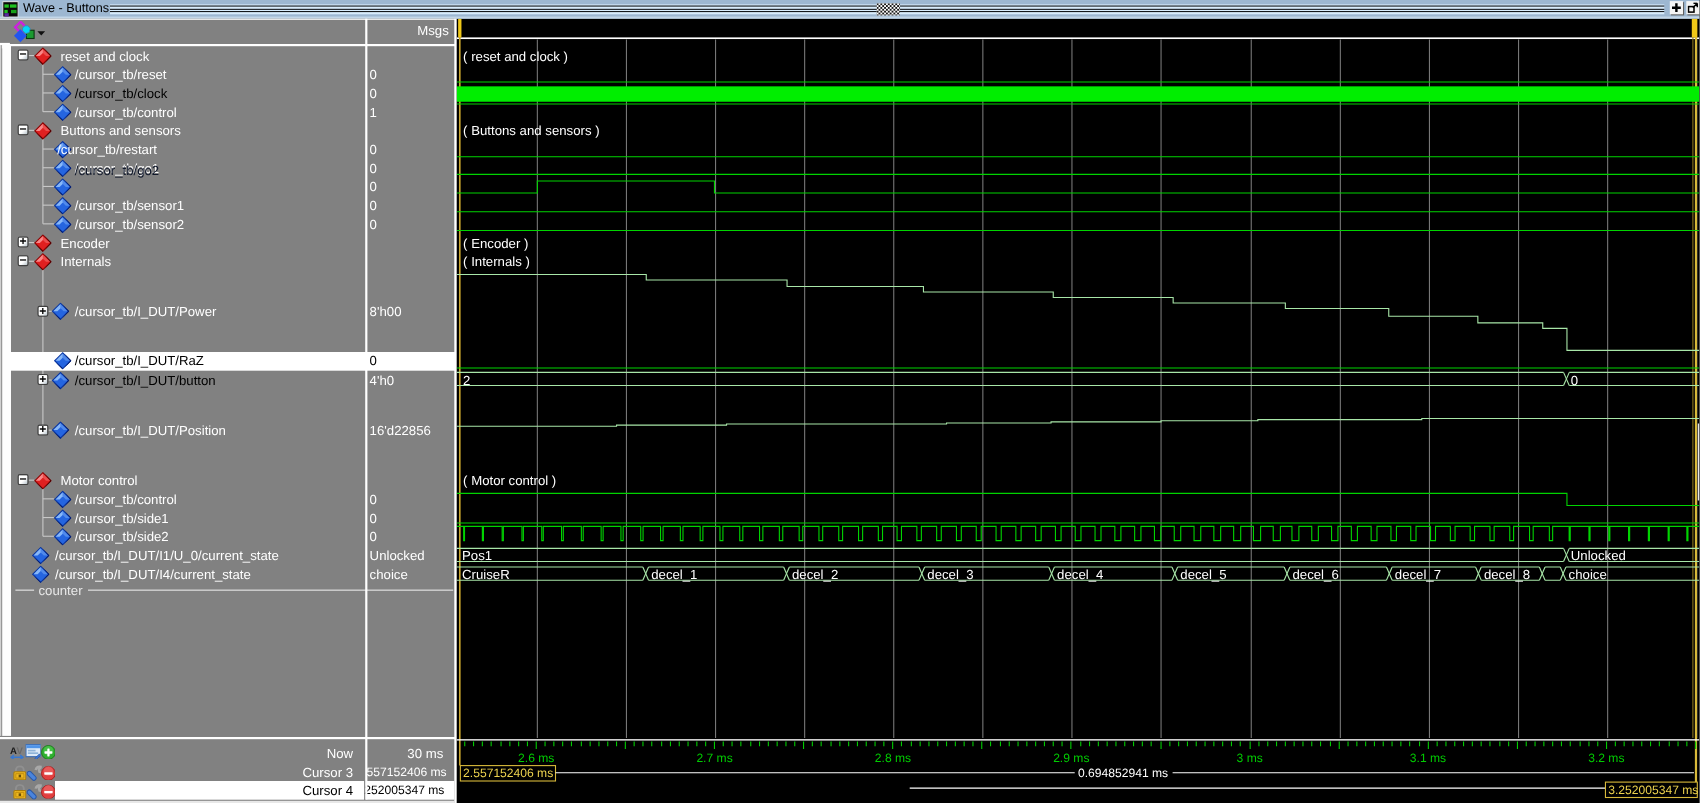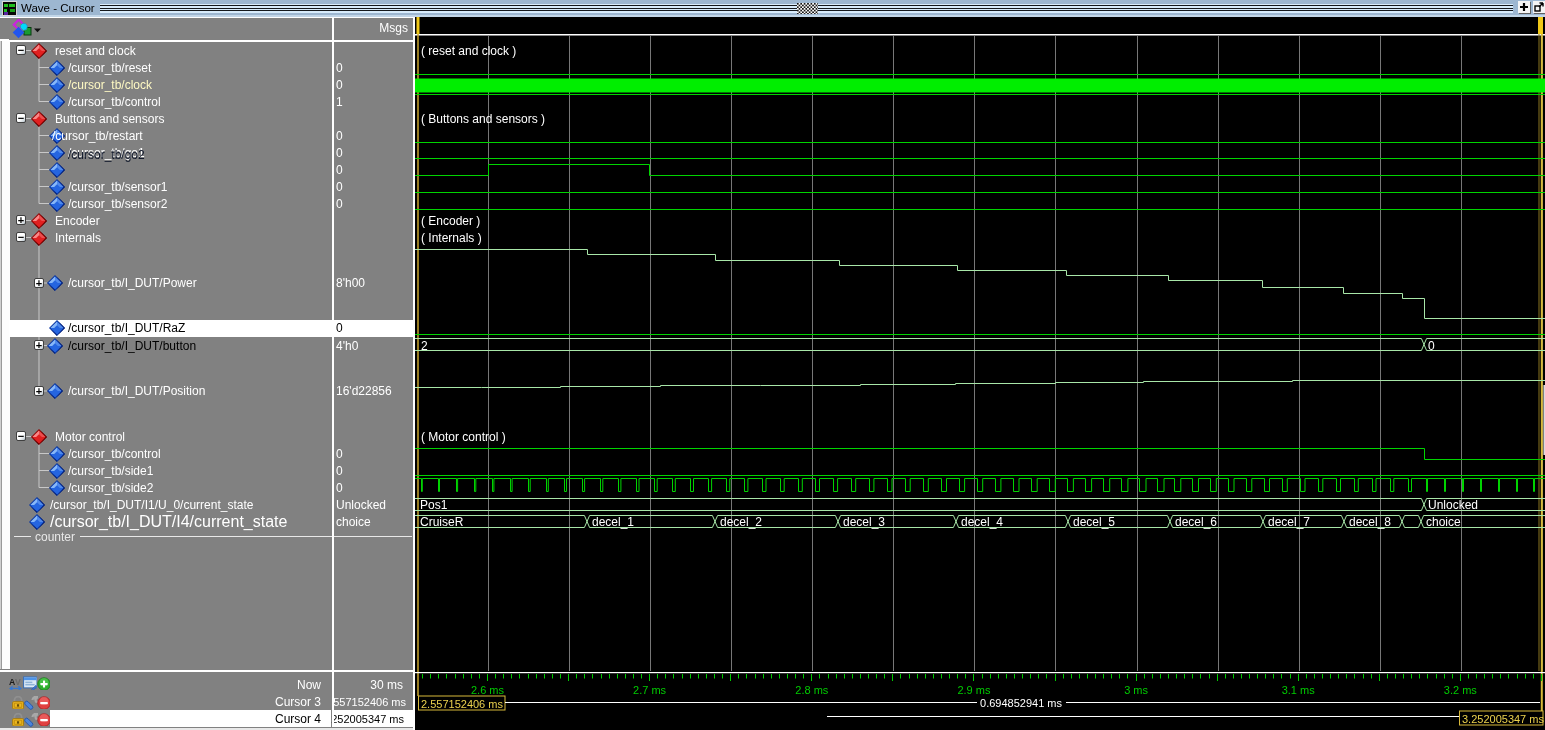--- a/index.html
+++ b/index.html
@@ -16,21 +16,21 @@
     <div style="position:absolute;left:797px;top:3px;width:21px;height:10.5px;background:#fcfcfc;background-image:radial-gradient(#181818 0.8px,transparent 0.95px),radial-gradient(#181818 0.8px,transparent 0.95px);background-size:3.4px 3.4px,3.4px 3.4px;background-position:0.8px 0.8px,2.5px 2.5px"></div>
     <svg style="position:absolute;left:2px;top:1px" width="15" height="15" viewBox="0 0 15 15">
       <rect width="15" height="15" fill="#d8d8d8"></rect>
       <rect x="1" y="1" width="13" height="13" fill="#080808"></rect>
       <rect x="2" y="3" width="4" height="3" fill="#20c020"></rect>
       <rect x="7" y="3" width="6" height="3" fill="#20c020"></rect>
       <rect x="2" y="8" width="3" height="3" fill="#20c020"></rect>
       <rect x="8" y="8" width="5" height="3" fill="#18a018"></rect>
       <rect x="2" y="11" width="4" height="3" fill="#5828a0"></rect>
     </svg>
-    <div style="position:absolute;left:21px;top:1px;height:15px;line-height:15px;color:#000;font-size:11.5px">Wave - Cursor</div>
+    <div style="position:absolute;left:21px;top:1px;height:15px;line-height:15px;color:#000;font-size:11.5px">Wave - Buttons</div>
     <div style="position:absolute;left:1518px;top:1px;width:12px;height:12px;background:#f4f4f4;box-shadow:1px 1px 0 #606060"></div>
     <svg style="position:absolute;left:1518px;top:1px" width="12" height="12" viewBox="0 0 12 12">
       <path d="M6 2 V10 M2 6 H10" stroke="#000" stroke-width="2.2"></path>
     </svg>
     <div style="position:absolute;left:1533px;top:1px;width:12px;height:12px;background:#f4f4f4;box-shadow:1px 1px 0 #606060"></div>
     <svg style="position:absolute;left:1534px;top:2px" width="10" height="10" viewBox="0 0 10 10">
       <rect x="1" y="4" width="5" height="5" fill="none" stroke="#000" stroke-width="1.4"></rect>
       <path d="M5 5 L9 1 M9 1 h-3.5 M9 1 v3.5" stroke="#000" stroke-width="1.4" fill="none"></path>
     </svg>
 
@@ -104,21 +104,21 @@
       <div style="position:absolute;left:68px;top:59.5px;height:16px;line-height:16px;color:#fff;font-size:12px;white-space:nowrap">/cursor_tb/reset</div>
       <div style="position:absolute;left:336px;top:59.5px;height:16px;line-height:16px;color:#fff;font-size:12px;white-space:nowrap">0</div>
       <svg style="position:absolute;left:49.0px;top:76.5px" width="16.0" height="16.0" viewBox="-10 -10 20 20">
         <polygon points="0,-10 10,0 0,10 -10,0" fill="#0a36a0"></polygon>
         <polygon points="2,-8 10,0 2,8 8,0" fill="#041c70"></polygon>
         <polygon points="0,2 0,10 -8,2 0,8" fill="#041c70"></polygon>
         <polygon points="0,-8.2 8.2,0 0,8.2 -8.2,0" fill="#2565e0"></polygon>
         <polygon points="0,-8.2 -8.2,0 -3.5,0 0,-3.5" fill="#88b8f8"></polygon>
         <polygon points="0,-8.2 0,-3.5 3.5,0 8.2,0" fill="#88b8f8" opacity="0.45"></polygon>
       </svg>
-      <div style="position:absolute;left:68px;top:76.5px;height:16px;line-height:16px;color:#fef9c3;font-size:12px;white-space:nowrap">/cursor_tb/clock</div>
+      <div style="position:absolute;left:68px;top:76.5px;height:16px;line-height:16px;color:#000000;font-size:12px;white-space:nowrap">/cursor_tb/clock</div>
       <div style="position:absolute;left:336px;top:76.5px;height:16px;line-height:16px;color:#fff;font-size:12px;white-space:nowrap">0</div>
       <svg style="position:absolute;left:49.0px;top:93.5px" width="16.0" height="16.0" viewBox="-10 -10 20 20">
         <polygon points="0,-10 10,0 0,10 -10,0" fill="#0a36a0"></polygon>
         <polygon points="2,-8 10,0 2,8 8,0" fill="#041c70"></polygon>
         <polygon points="0,2 0,10 -8,2 0,8" fill="#041c70"></polygon>
         <polygon points="0,-8.2 8.2,0 0,8.2 -8.2,0" fill="#2565e0"></polygon>
         <polygon points="0,-8.2 -8.2,0 -3.5,0 0,-3.5" fill="#88b8f8"></polygon>
         <polygon points="0,-8.2 0,-3.5 3.5,0 8.2,0" fill="#88b8f8" opacity="0.45"></polygon>
       </svg>
       <div style="position:absolute;left:68px;top:93.5px;height:16px;line-height:16px;color:#fff;font-size:12px;white-space:nowrap">/cursor_tb/control</div>
@@ -297,21 +297,21 @@
       <div style="position:absolute;left:50px;top:496.5px;height:16px;line-height:16px;color:#fff;font-size:12px;white-space:nowrap">/cursor_tb/I_DUT/I1/U_0/current_state</div>
       <div style="position:absolute;left:336px;top:496.5px;height:16px;line-height:16px;color:#fff;font-size:12px;white-space:nowrap">Unlocked</div>
       <svg style="position:absolute;left:29.0px;top:513.5px" width="16.0" height="16.0" viewBox="-10 -10 20 20">
         <polygon points="0,-10 10,0 0,10 -10,0" fill="#0a36a0"></polygon>
         <polygon points="2,-8 10,0 2,8 8,0" fill="#041c70"></polygon>
         <polygon points="0,2 0,10 -8,2 0,8" fill="#041c70"></polygon>
         <polygon points="0,-8.2 8.2,0 0,8.2 -8.2,0" fill="#2565e0"></polygon>
         <polygon points="0,-8.2 -8.2,0 -3.5,0 0,-3.5" fill="#88b8f8"></polygon>
         <polygon points="0,-8.2 0,-3.5 3.5,0 8.2,0" fill="#88b8f8" opacity="0.45"></polygon>
       </svg>
-      <div style="position:absolute;left:50px;top:513.5px;height:16px;line-height:16px;color:#fff;font-size:16px;white-space:nowrap">/cursor_tb/I_DUT/I4/current_state</div>
+      <div style="position:absolute;left:50px;top:513.5px;height:16px;line-height:16px;color:#fff;font-size:12px;white-space:nowrap">/cursor_tb/I_DUT/I4/current_state</div>
       <div style="position:absolute;left:336px;top:513.5px;height:16px;line-height:16px;color:#fff;font-size:12px;white-space:nowrap">choice</div>
       <div style="position:absolute;left:14px;top:536px;width:17px;height:1px;background:#e8e8e8"></div>
       <div style="position:absolute;left:35px;top:529px;height:16px;line-height:16px;color:#e8e8e8;font-size:12px;white-space:nowrap">counter</div>
       <div style="position:absolute;left:80px;top:536px;width:332px;height:1px;background:#e8e8e8"></div>
     </div>
 
   <div style="position:absolute;left:0;top:670px;width:414px;height:1.5px;background:#fff"></div>
   <svg style="position:absolute;left:9px;top:677px" width="13" height="13" viewBox="0 0 12 12">
       <text x="0" y="7.5" font-size="8" fill="#1a1a1a" font-weight="bold" font-family="Liberation Sans">A</text>
       <text x="5.5" y="7.5" font-size="8" fill="#6a6a6a" font-weight="bold" font-family="Liberation Sans">V</text>

